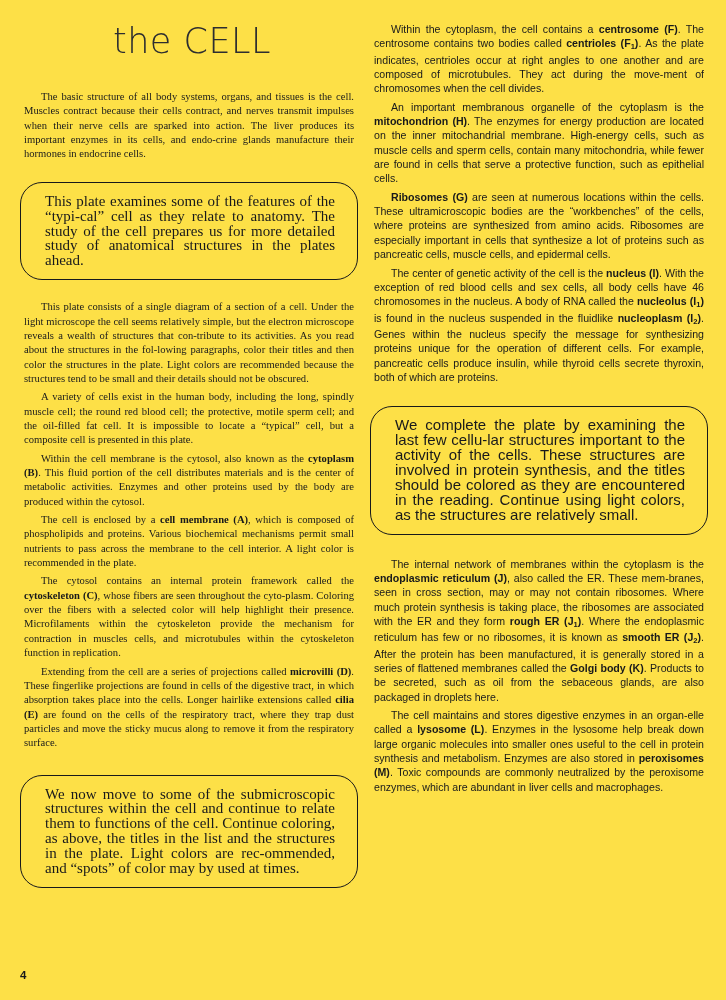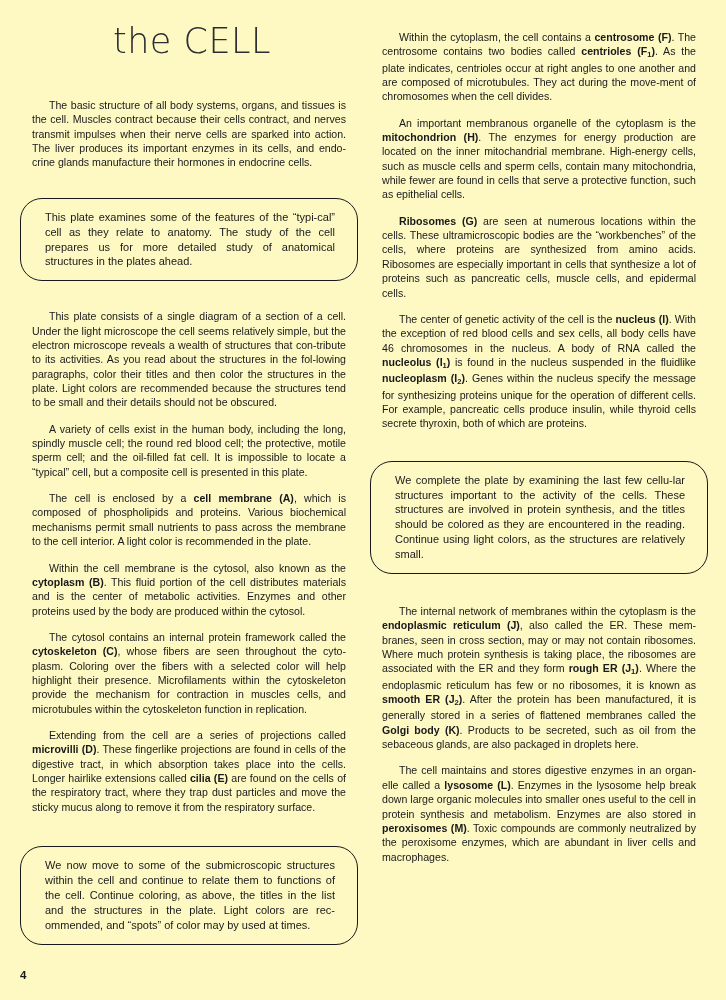--- a/index.html
+++ b/index.html
@@ -13,21 +13,21 @@
     height: 1000px;
     position: relative;
     font-family: "Liberation Sans", sans-serif;
     color: #18191b;
     overflow: hidden;
   }
 
   .page {
     position: absolute;
     inset: 0;
-    background: #fef9c3;
+    background: #fde047;
   }
 
   
   .page-title {
     position: absolute;
     left: 22px;
     top: 24px;
     width: 340px;
     text-align: center;
     font-family: "DejaVu Sans", sans-serif;
@@ -38,25 +38,25 @@
     line-height: 1;
     -webkit-text-stroke: 0px;
   }
 
   
   .col {
     position: absolute;
     top: 18px;
     width: 338px;
   }
-  .col-left  { left: 20px; }
+  .col-left  { left: 20px; font-family: Liberation Serif, serif; }
   .col-right { left: 370px; }
 
   .para {
-    margin: 12px;
+    margin: 4px;
     text-align: justify;
     text-justify: inter-word;
     font-size: 10.6px;
     line-height: 14.35px;
     text-indent: 17px;
     hyphens: manual;
     color: #18191b;
   }
   .para + .para { margin-top: 0px; }
 
@@ -72,21 +72,21 @@
 
   
   .callout {
     border: 1.4px solid #18191b;
     border-radius: 22px;
     box-sizing: border-box;
     padding: 11px 22px 11px 24px;
   }
   .callout p {
     margin: 0;
-    font-size: 11px;
+    font-size: 15px;
     line-height: 14.9px;
     text-align: justify;
     text-indent: 0;
     color: #18191b;
   }
   .spacer-16 { height: 16px; }
   .spacer-18 { height: 18px; }
   .spacer-20 { height: 20px; }
 
   
@@ -119,23 +119,23 @@
 
     <div class="callout">
       <p>This plate examines some of the features of the “typi-cal” cell as they relate to anatomy. The study of the cell prepares us for more detailed study of anatomical structures in the plates ahead.</p>
     </div>
 
     <div class="spacer-16"></div>
 
     <p class="para">This plate consists of a single diagram of a section of a cell. Under the light microscope the cell seems relatively simple, but the electron microscope reveals a wealth of structures that con-tribute to its activities. As you read about the structures in the fol-lowing paragraphs, color their titles and then color the structures in the plate. Light colors are recommended because the structures tend to be small and their details should not be obscured.</p>
     <p class="para">A variety of cells exist in the human body, including the long, spindly muscle cell; the round red blood cell; the protective, motile sperm cell; and the oil-filled fat cell.  It is impossible to locate a “typical” cell, but a composite cell is presented in this plate.</p>
 
+    <p class="para"><span>Within the cell membrane is the cytosol, also known as the </span><b>cytoplasm (B)</b><span>. This fluid portion of the cell distributes materials and is the center of metabolic activities.  Enzymes and other proteins used by the body are produced within the cytosol.</span></p>
+
     <p class="para"><span>The cell is enclosed by a </span><b>cell membrane (A)</b><span>, which is composed of phospholipids and proteins. Various biochemical mechanisms permit small nutrients to pass across the membrane to the cell interior.  A light color is recommended in the plate.</span></p>
-
-    <p class="para"><span>Within the cell membrane is the cytosol, also known as the </span><b>cytoplasm (B)</b><span>. This fluid portion of the cell distributes materials and is the center of metabolic activities.  Enzymes and other proteins used by the body are produced within the cytosol.</span></p>
 
     <p class="para"><span>The cytosol contains an internal protein framework called the </span><b>cytoskeleton (C)</b><span>, whose fibers are seen throughout the cyto-plasm. Coloring over the fibers with a selected color will help highlight their presence. Microfilaments within the cytoskeleton provide the mechanism for contraction in muscles cells, and microtubules within the cytoskeleton function in replication.</span></p>
 
     <p class="para"><span>Extending from the cell are a series of projections called </span><b>microvilli (D)</b><span>. These fingerlike projections are found in cells of the digestive tract, in which absorption takes place into the cells. Longer hairlike extensions called </span><b>cilia (E)</b><span> are found on the cells of the respiratory tract, where they trap dust particles and move the sticky mucus along to remove it from the respiratory surface.</span></p>
 
     <div class="spacer-20"></div>
 
     <div class="callout">
       <p>We now move to some of the submicroscopic structures within the cell and continue to relate them to functions of the cell. Continue coloring, as above, the titles in the list and the structures in the plate. Light colors are rec-ommended, and “spots” of color may by used at times.</p>
     </div>

